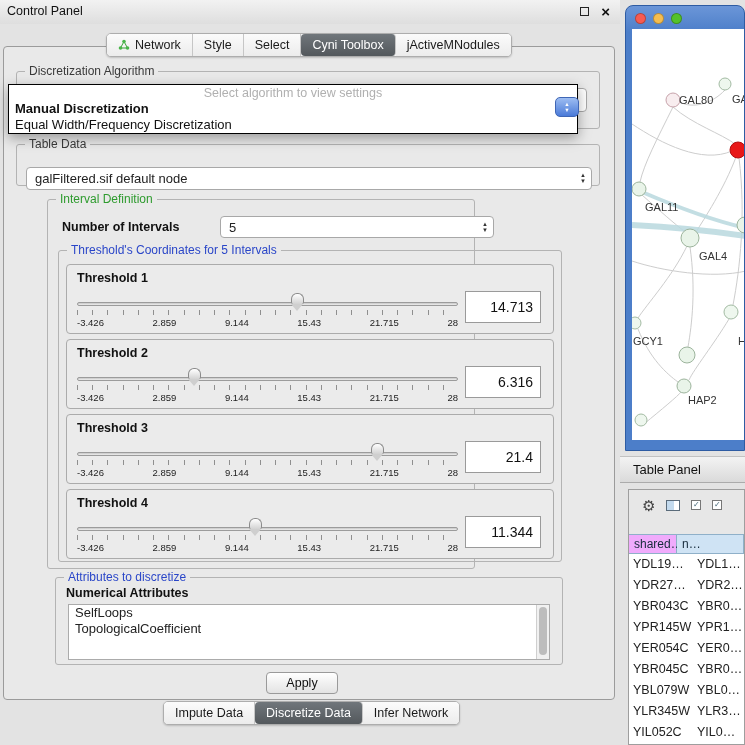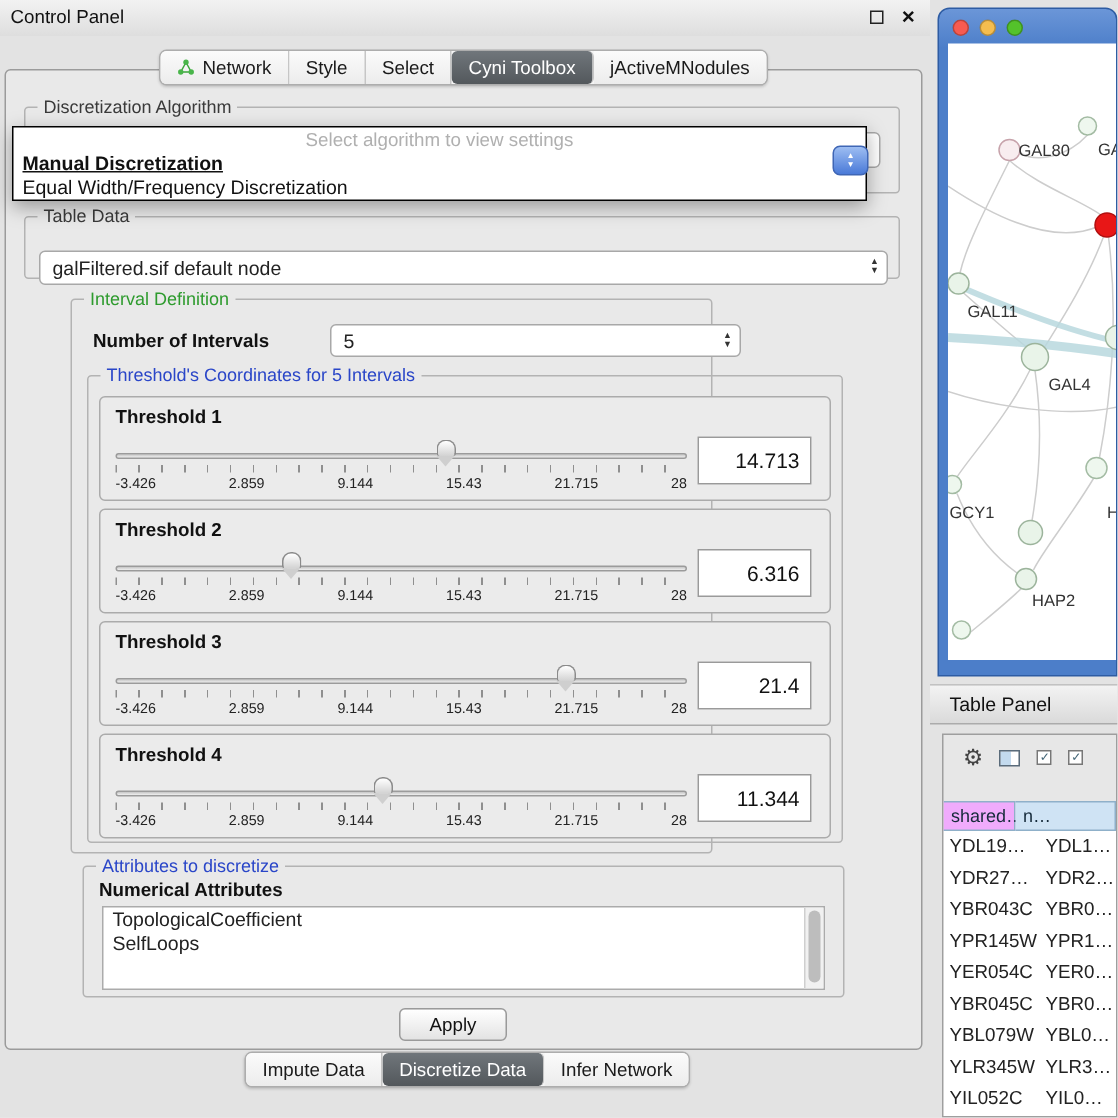--- a/index.html
+++ b/index.html
@@ -28,21 +28,21 @@
   .blab{position:absolute;font-weight:bold;font-size:12.5px;color:#111;white-space:nowrap;}
 
   
   .combo{position:absolute;display:flex;align-items:center;background:#fff;border:1px solid #a8a8a8;border-radius:4px;font-size:13px;color:#222;padding-left:8px;}
   .spin{margin-left:auto;margin-right:5px;display:flex;flex-direction:column;align-items:center;font-size:6px;line-height:5px;color:#333;gap:1px;}
 
   
   #popup{position:absolute;left:8px;top:84px;width:570px;height:50px;background:#fff;border:1px solid #000000;box-shadow:0 4px 12px rgba(0,0,0,.35);z-index:40;}
   #popup .ph{color:#b0b0b0;text-align:center;font-size:12.5px;height:16px;line-height:16px;}
   #popup .pi{padding-left:6px;height:16px;line-height:16px;font-size:13px;color:#111;}
-  #popup .pi.b{font-weight:bold;text-decoration:underline;}
+  #popup .pi.b{font-weight:bold;}
   #capsule{position:absolute;left:555px;top:97px;width:24px;height:20px;border-radius:5px;background:linear-gradient(#9dbdf2,#4a7ad8);border:1px solid #3f66b5;z-index:45;display:flex;flex-direction:column;align-items:center;justify-content:center;color:#fff;font-size:5.5px;line-height:5px;gap:1px;}
 
   
   .thr-card{position:absolute;left:7px;width:488px;height:70px;border:1px solid #ababab;border-radius:4px;background:#ebebeb;}
   .thr-label{position:absolute;left:10px;top:6px;font-weight:bold;font-size:12.5px;}
   .slider{position:absolute;left:10px;top:26px;width:381px;height:40px;}
   .track{position:absolute;left:0;right:0;top:11px;height:4px;background:linear-gradient(#c6c6c6,#efefef);border:1px solid #9b9b9b;border-radius:2px;}
   .thumb{position:absolute;top:2px;width:13px;height:11px;background:linear-gradient(#ffffff,#d2d2d2);border:1px solid #8b8b8b;border-bottom:none;border-radius:6px 6px 2px 2px;z-index:2;}
   .thumb::after{content:"";position:absolute;left:-1px;top:10px;width:0;height:0;border-left:6.5px solid transparent;border-right:6.5px solid transparent;border-top:7px solid #cfcfcf;}
   .ticks{position:absolute;left:0;top:19px;height:5px;width:100%;background:repeating-linear-gradient(to right,#8f8f8f 0 1px,transparent 1px 15.24px);}
@@ -193,22 +193,22 @@
         </div>
         <div class="vbox">11.344</div>
       </div>
     </div>
   </div>
 
   <div class="grp" style="left:51px;top:530px;width:508px;height:88px;">
     <span class="gtitle t-blue">Attributes to discretize</span>
     <span class="blab" style="left:10px;top:8px;">Numerical Attributes</span>
     <div class="list">
+      <div class="li">SelfLoops</div>
       <div class="li">TopologicalCoefficient</div>
-      <div class="li">SelfLoops</div>
       <div class="vsb">
           <div class="vthumb"></div>
         </div>
     </div>
   </div>
 
   <div id="apply">Apply</div>
 </div>
 
 <div class="tabbar" style="left:86px;top:33px;">

